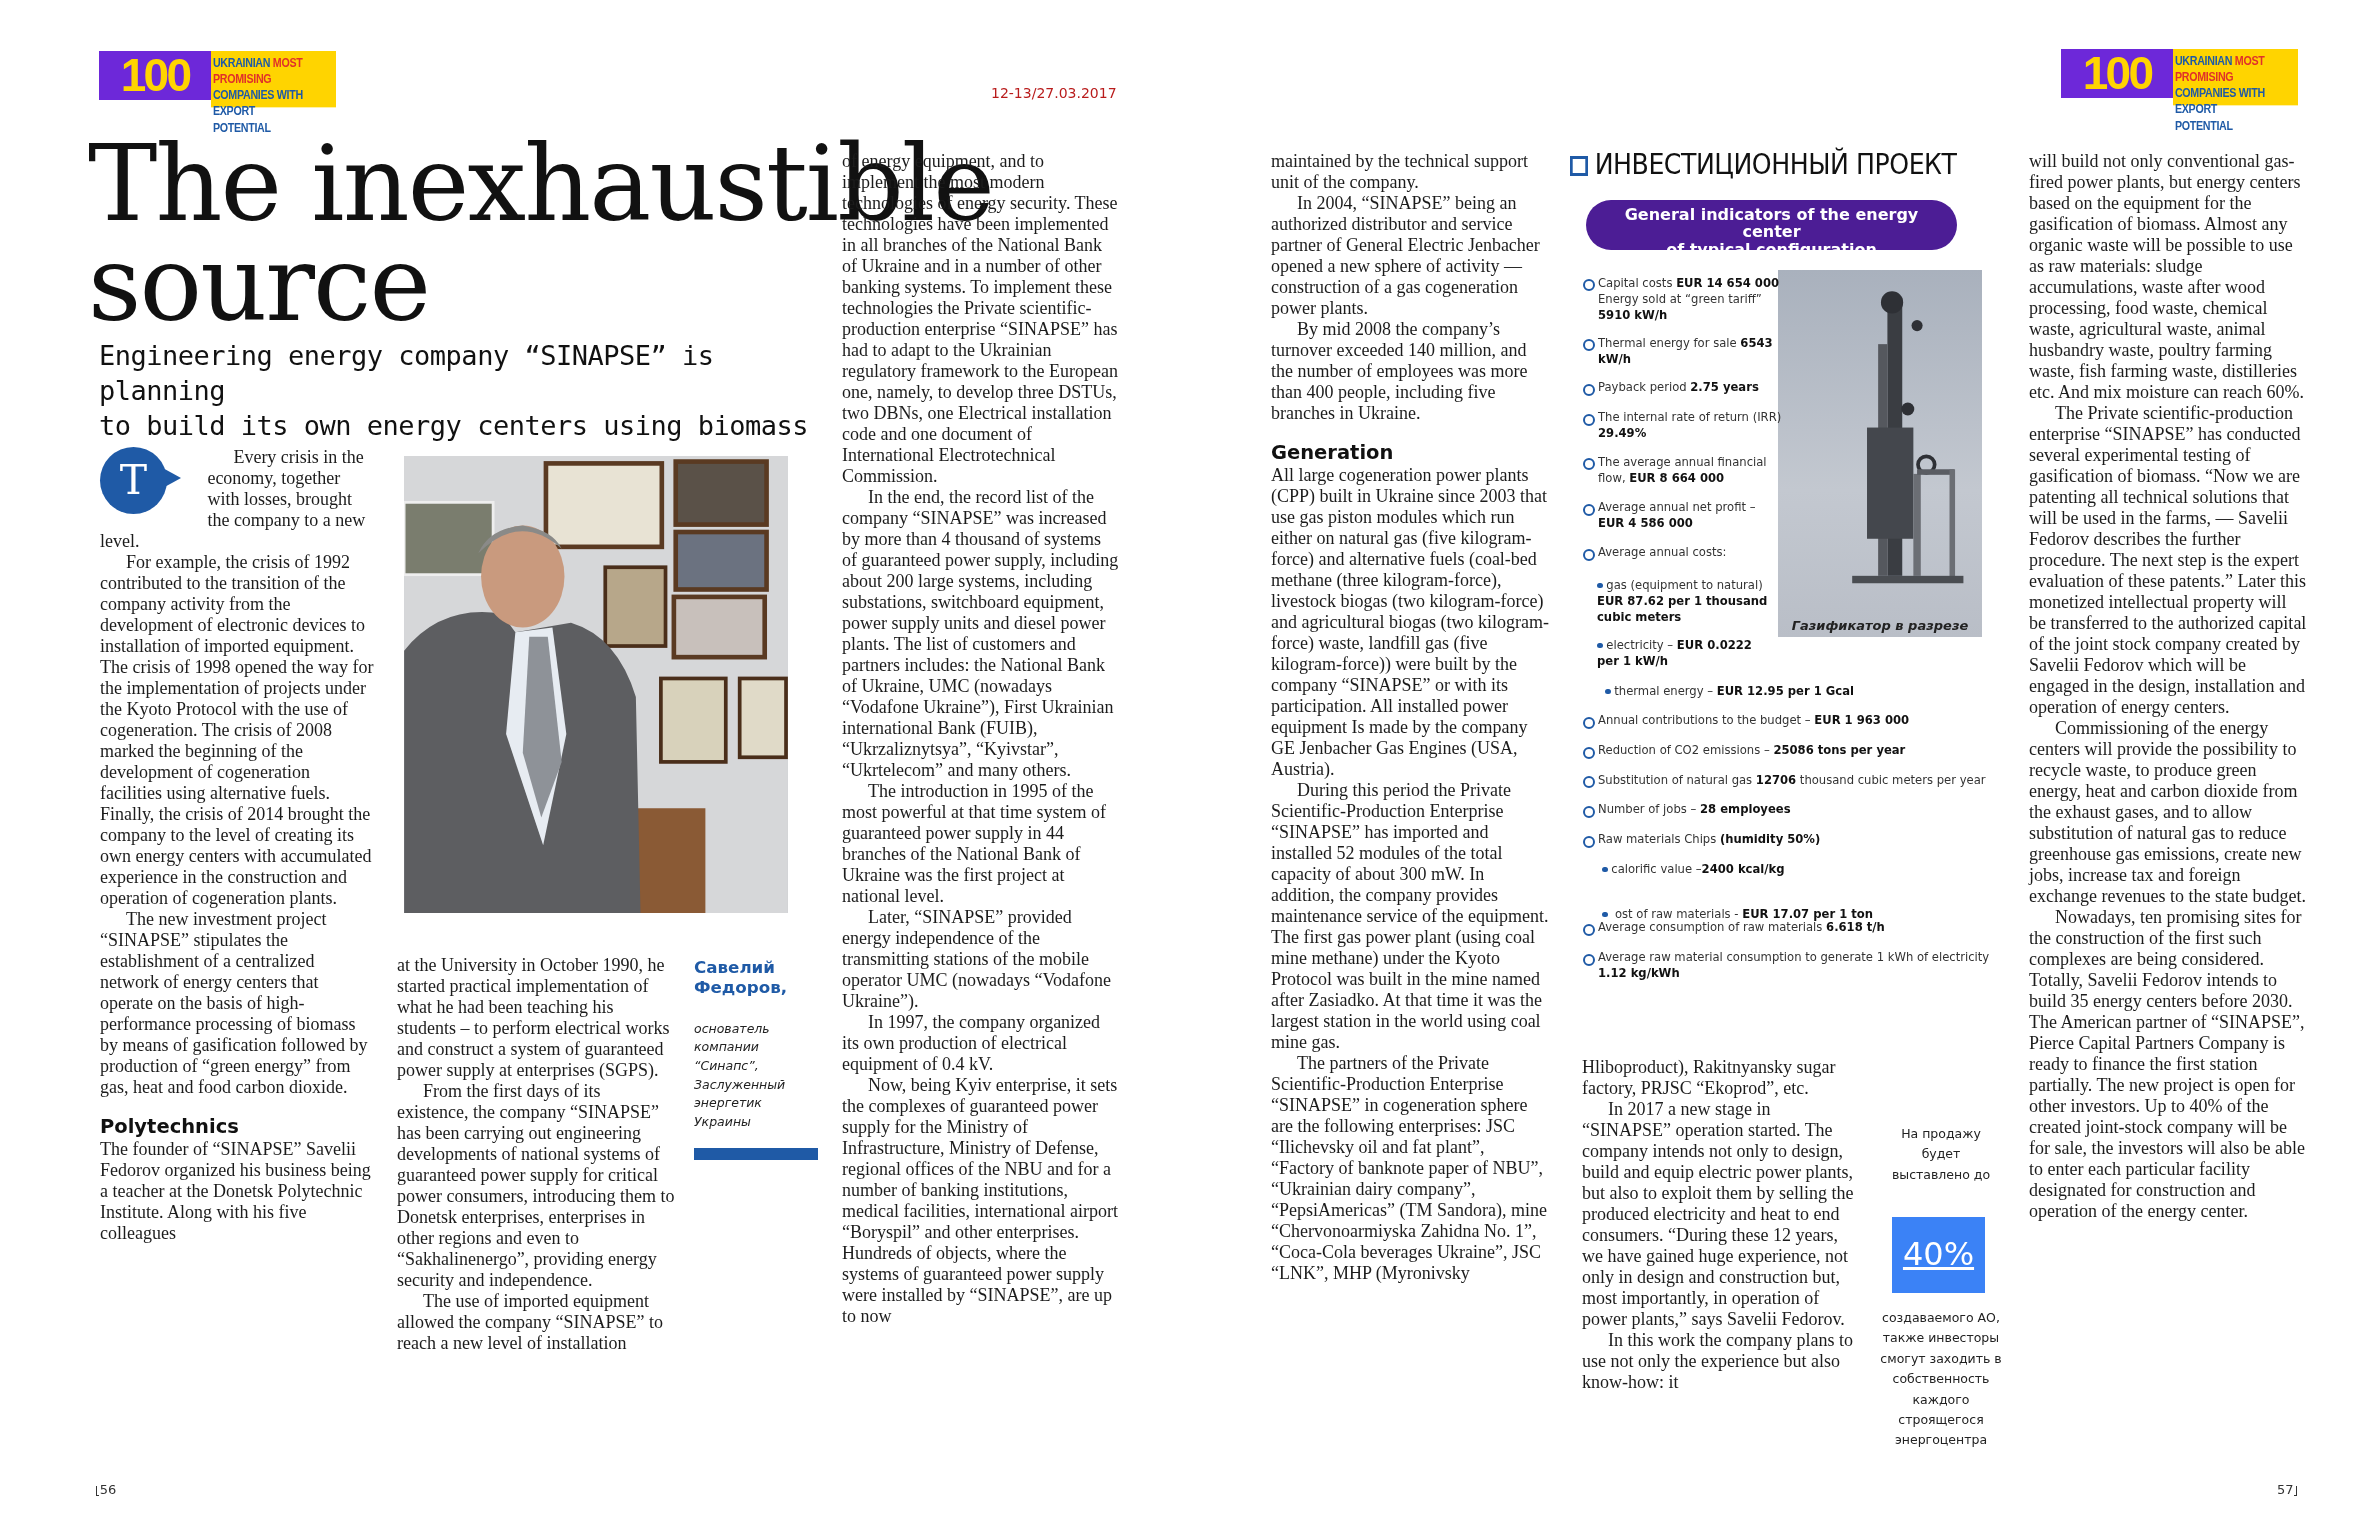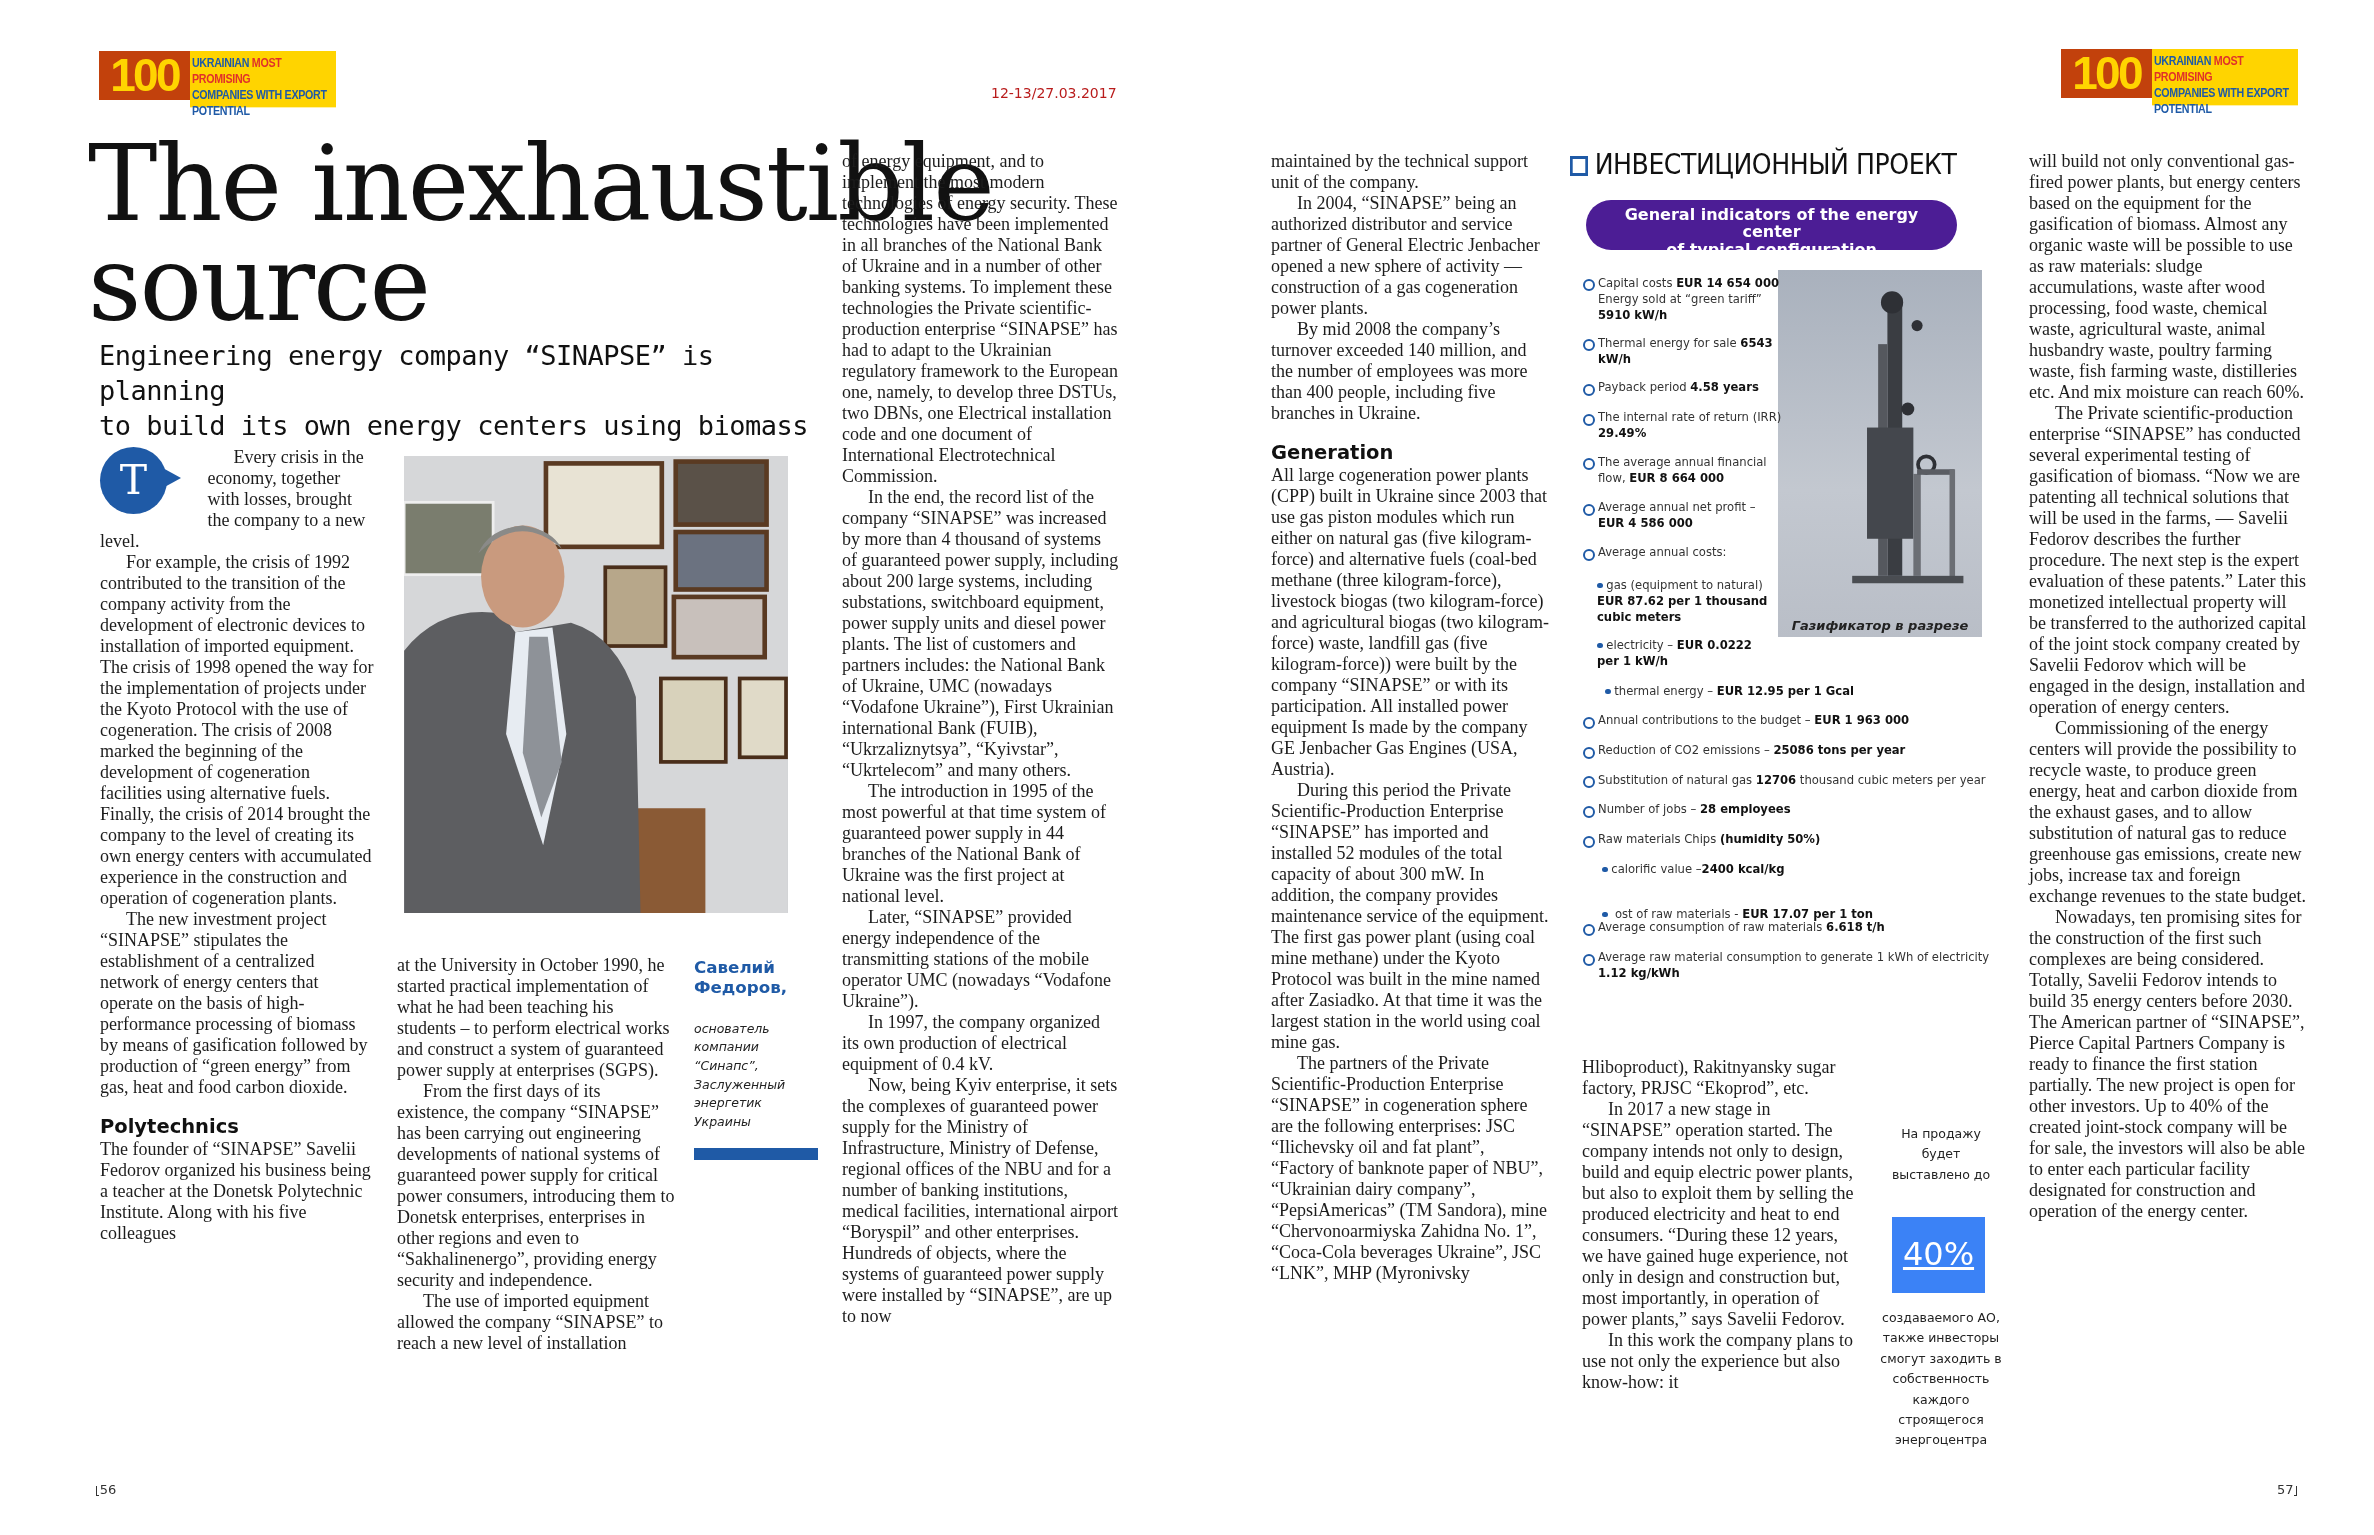--- a/index.html
+++ b/index.html
@@ -1,19 +1,19 @@
 <!DOCTYPE html>
 <html style="font-size:15px"><head>
 <meta charset="utf-8">
 <style>
   html,body{margin:0;padding:0;background:#ffffff;}
   body{width:2375px;height:1535px;position:relative;overflow:hidden;font-family:"DejaVu Serif",serif;color:#1a1a1a;}
   .abs{position:absolute;}
   .logo{position:absolute;height:49px;width:237px;display:flex;}
-  .logo .num{background:#c2410c;color:#ffd400;font-family:"Liberation Sans",sans-serif;font-weight:bold;font-size:46px;line-height:49px;letter-spacing:-2.8px;width:91px;text-align:center;overflow:hidden;}
+  .logo .num{background:#6d28d9;color:#ffd400;font-family:"Liberation Sans",sans-serif;font-weight:bold;font-size:46px;line-height:49px;letter-spacing:-2.8px;width:112px;text-align:center;overflow:hidden;}
   .logo .txt{background:#ffd400;flex:1;font-family:"Liberation Sans",sans-serif;font-weight:bold;font-size:10.7px;line-height:14px;color:#1f5aa6;padding:2.8px 1.9px;transform:scaleY(1.15);transform-origin:top left;letter-spacing:-0.3px;}
   .logo .txt .red{color:#e0312a;}
   .date{font-family:"DejaVu Sans",sans-serif;font-size:14px;color:#b91c1c;}
   .title{font-family:"DejaVu Serif",serif;font-size:104px;line-height:100px;letter-spacing:-1.9px;color:#111;font-weight:normal;}
   .subtitle{font-family:"DejaVu Sans Mono",monospace;font-size:27px;line-height:35px;color:#111;letter-spacing:-0.5px;}
   .col{position:absolute;font-family:"Liberation Serif",serif;font-size:18px;line-height:21px;color:#1c1c1c;}
   .col p{margin:0;text-indent:26px;}
   .col p.noind{text-indent:0;}
   .col h3{margin:16.7px 0 0 0;font-family:"DejaVu Sans",sans-serif;font-size:19.5px;line-height:24px;font-weight:bold;color:#111;}
   .dropcap{float:left;width:100px;height:72px;position:relative;margin:0 7.4px 0 0;}
@@ -164,21 +164,21 @@
   <b>5910 kW/h</b>
 </div>
 
 <div class="ring" style="left:1583px;top:339px;"></div>
 <div class="ind" style="left:1598px;top:335px;width:186px;">
   <span>Thermal energy for sale </span><b>6543 kW/h</b>
 </div>
 
 <div class="ring" style="left:1583px;top:384px;"></div>
 <div class="ind" style="left:1598px;top:379px;width:186px;">
-  <span>Payback period </span><b>4.58 years</b>
+  <span>Payback period </span><b>2.75 years</b>
 </div>
 
 <div class="ring" style="left:1583px;top:414px;"></div>
 <div class="ind" style="left:1598px;top:409px;width:186px;">
   <span>The internal rate of return (IRR) </span><b>29.49%</b>
 </div>
 
 <div class="ring" style="left:1583px;top:458px;"></div>
 <div class="ind" style="left:1598px;top:454px;width:186px;">
   <span>The average annual financial flow, </span><b>EUR 8 664 000</b>

